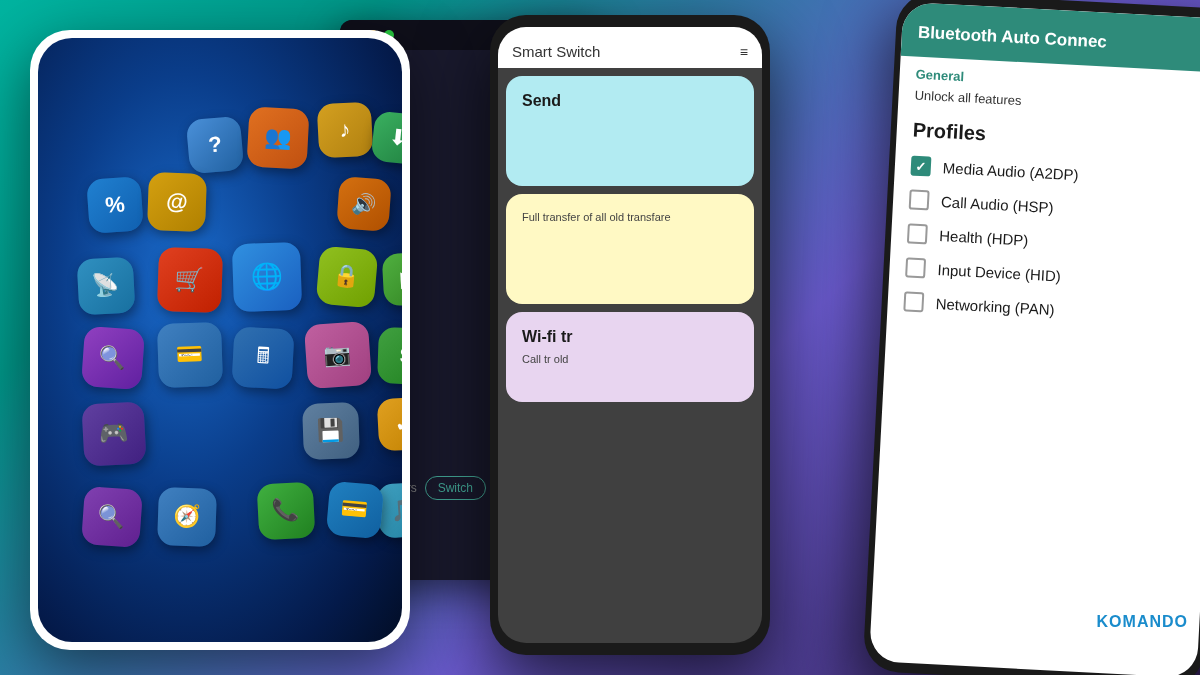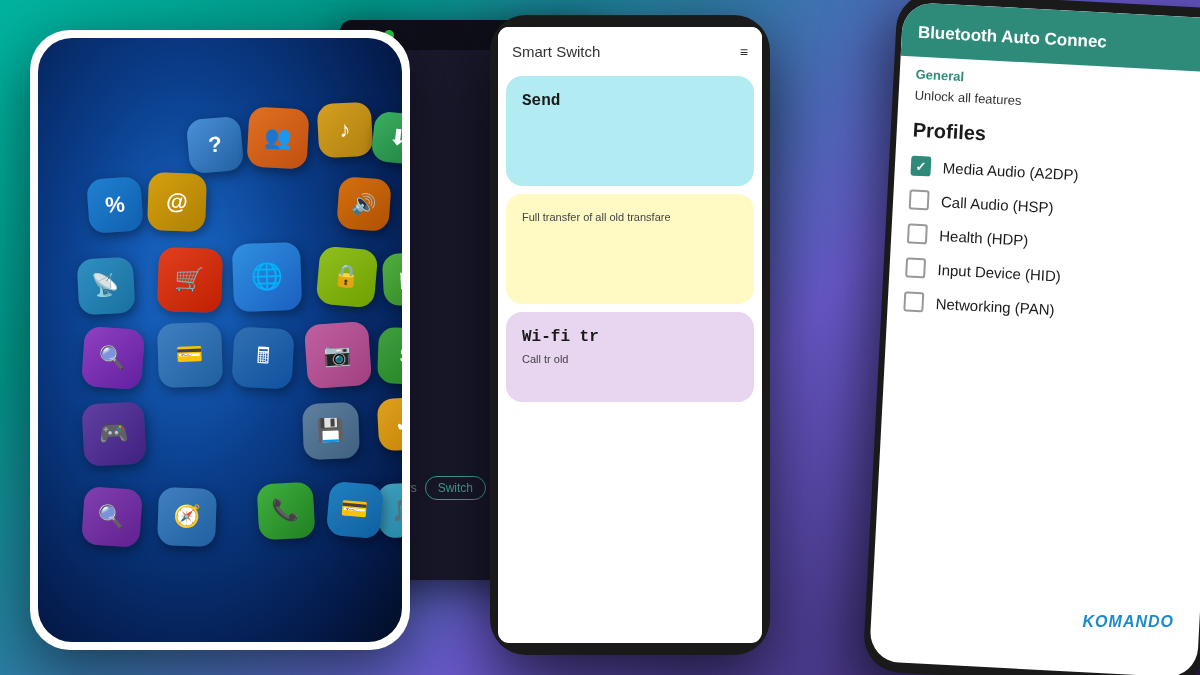--- a/index.html
+++ b/index.html
@@ -158,22 +158,22 @@
       z-index: 5;
       overflow: hidden;
       box-shadow: 0 25px 70px rgba(0,0,0,0.7);
     }
     .phone-mid-screen {
       position: absolute;
       top: 12px;
       left: 8px;
       right: 8px;
       bottom: 12px;
-      background: #ffffff;
-      border-radius: 11px;
+      background: #404040;
+      border-radius: 28px;
       overflow: hidden;
     }
     .smart-switch-header {
       background: white;
       padding: 16px 14px 8px;
       display: flex;
       align-items: center;
       justify-content: space-between;
     }
     .smart-switch-title {
@@ -190,21 +190,20 @@
       background: #b2ebf2;
       border-radius: 16px;
       padding: 16px;
       min-height: 110px;
     }
     .card-title {
       font-size: 16px;
       font-weight: 700;
       color: #1a1a1a;
       margin-bottom: 6px;
-      font-family: Liberation Mono, monospace;
     }
     .card-desc {
       font-size: 11px;
       color: #444;
       line-height: 1.4;
     }
     .card-direct {
       margin: 8px;
       background: #fff9c4;
       border-radius: 16px;
@@ -300,24 +299,23 @@
     }
     .bt-profile-label {
       font-size: 15px;
       color: #1a1a1a;
     }
 
     
     .komando-logo {
       position: absolute;
       bottom: 30px;
-      right: 26px;
+      right: 12px;
       z-index: 20;
       text-align: center;
-      font-style: italic;
     }
     .komando-the {
       font-size: 11px;
       color: white;
       font-weight: 700;
       letter-spacing: 2px;
       text-align: center;
     }
     .komando-main {
       font-size: 16px;

